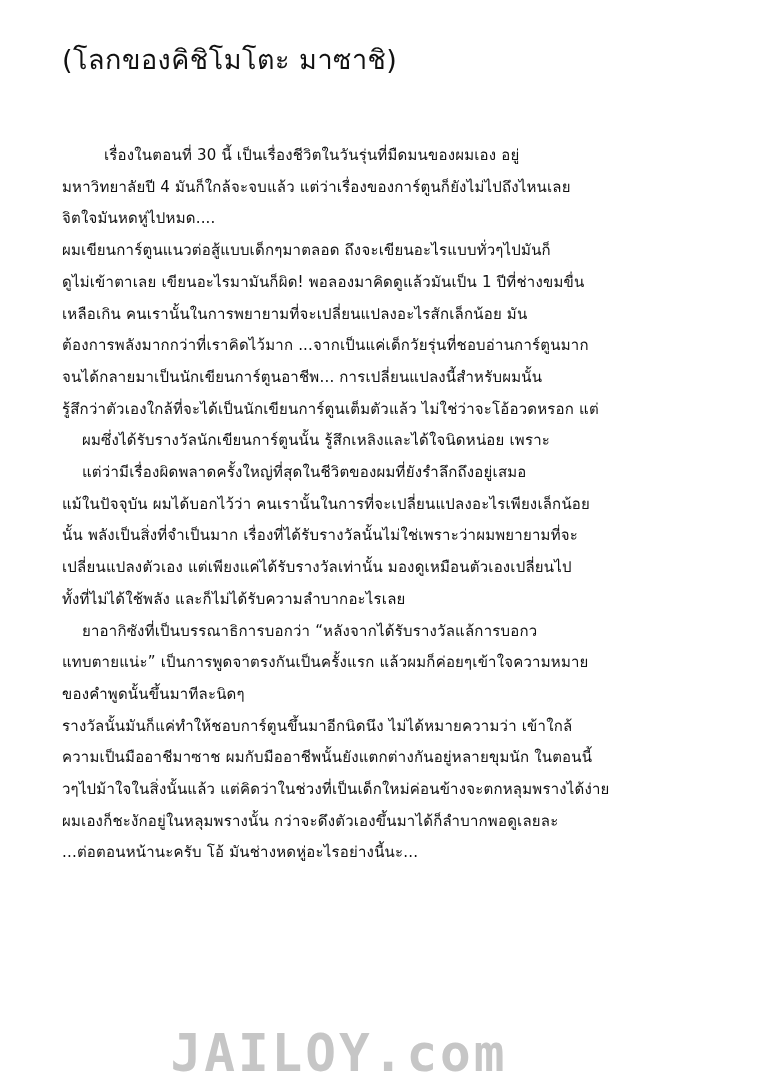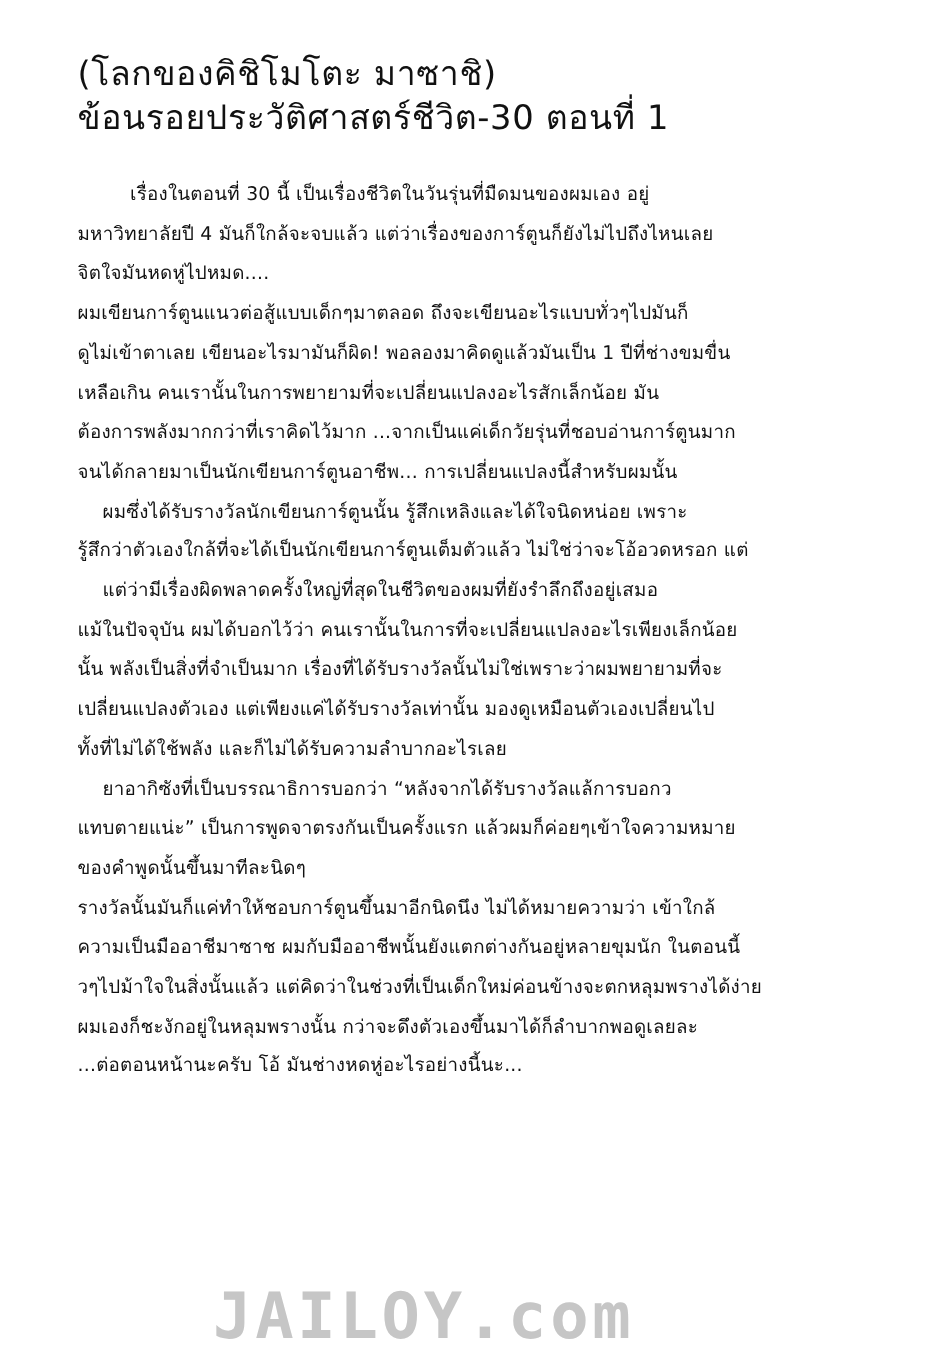--- a/index.html
+++ b/index.html
@@ -23,42 +23,41 @@
       font-family: "DejaVu Sans Mono", monospace; font-weight: bold; font-size: 51px;
       color: #c6c6c6; letter-spacing: 3px; margin-top: 36px;
     }
   </style>
 </head>
 <body>
 
 <div class="page">
   <div class="title-block">
     <div class="title-line">(โลกของคิชิโมโตะ  มาซาชิ)</div>
-    <div class="title-line">ข้อนรอยประวัติศาสตร์ชีวิต-30 ตอนที่ 1</div>
   </div>
 
   <div class="body-block">
 
     <div>
       <div class="line indent">เรื่องในตอนที่ 30 นี้ เป็นเรื่องชีวิตในวันรุ่นที่มืดมนของผมเอง อยู่</div>
       <div class="line">มหาวิทยาลัยปี 4 มันก็ใกล้จะจบแล้ว แต่ว่าเรื่องของการ์ตูนก็ยังไม่ไปถึงไหนเลย</div>
       <div class="line">จิตใจมันหดหู่ไปหมด....</div>
     </div>
 
     <div>
       <div class="line">ผมเขียนการ์ตูนแนวต่อสู้แบบเด็กๆมาตลอด ถึงจะเขียนอะไรแบบทั่วๆไปมันก็</div>
       <div class="line">ดูไม่เข้าตาเลย เขียนอะไรมามันก็ผิด! พอลองมาคิดดูแล้วมันเป็น 1 ปีที่ช่างขมขื่น</div>
       <div class="line">เหลือเกิน  คนเรานั้นในการพยายามที่จะเปลี่ยนแปลงอะไรสักเล็กน้อย  มัน</div>
       <div class="line">ต้องการพลังมากกว่าที่เราคิดไว้มาก  ...จากเป็นแค่เด็กวัยรุ่นที่ชอบอ่านการ์ตูนมาก</div>
       <div class="line">จนได้กลายมาเป็นนักเขียนการ์ตูนอาชีพ...   การเปลี่ยนแปลงนี้สำหรับผมนั้น</div>
     </div>
 
     <div>
+      <div class="line">รู้สึกว่าตัวเองใกล้ที่จะได้เป็นนักเขียนการ์ตูนเต็มตัวแล้ว ไม่ใช่ว่าจะโอ้อวดหรอก แต่</div>
       <div class="line indent" style="padding-left:20px">ผมซึ่งได้รับรางวัลนักเขียนการ์ตูนนั้น  รู้สึกเหลิงและได้ใจนิดหน่อย  เพราะ</div>
-      <div class="line">รู้สึกว่าตัวเองใกล้ที่จะได้เป็นนักเขียนการ์ตูนเต็มตัวแล้ว ไม่ใช่ว่าจะโอ้อวดหรอก แต่</div>
     </div>
 
     <div>
       <div class="line indent" style="padding-left:20px">แต่ว่ามีเรื่องผิดพลาดครั้งใหญ่ที่สุดในชีวิตของผมที่ยังรำลึกถึงอยู่เสมอ</div>
       <div class="line">แม้ในปัจจุบัน ผมได้บอกไว้ว่า คนเรานั้นในการที่จะเปลี่ยนแปลงอะไรเพียงเล็กน้อย</div>
       <div class="line">นั้น  พลังเป็นสิ่งที่จำเป็นมาก  เรื่องที่ได้รับรางวัลนั้นไม่ใช่เพราะว่าผมพยายามที่จะ</div>
       <div class="line">เปลี่ยนแปลงตัวเอง แต่เพียงแค่ได้รับรางวัลเท่านั้น มองดูเหมือนตัวเองเปลี่ยนไป</div>
       <div class="line">ทั้งที่ไม่ได้ใช้พลัง และก็ไม่ได้รับความลำบากอะไรเลย</div>
     </div>
 

